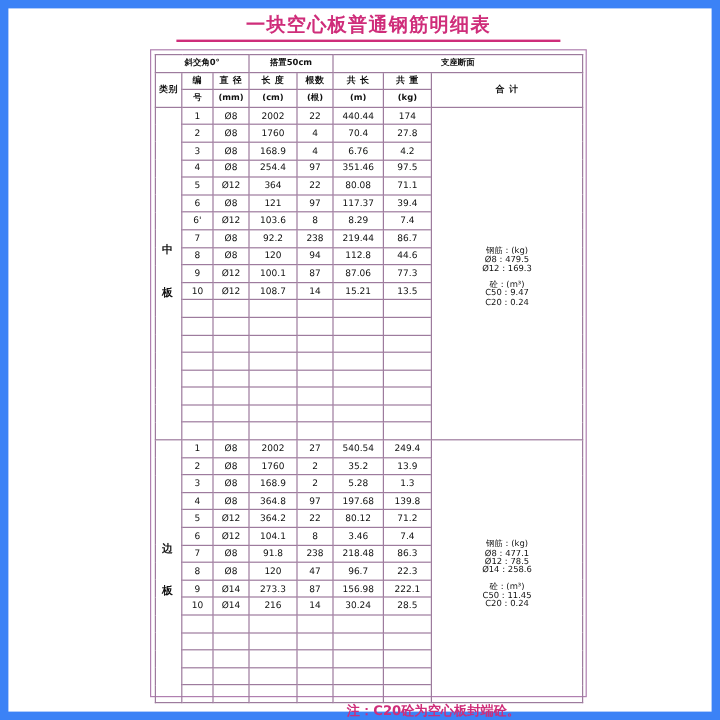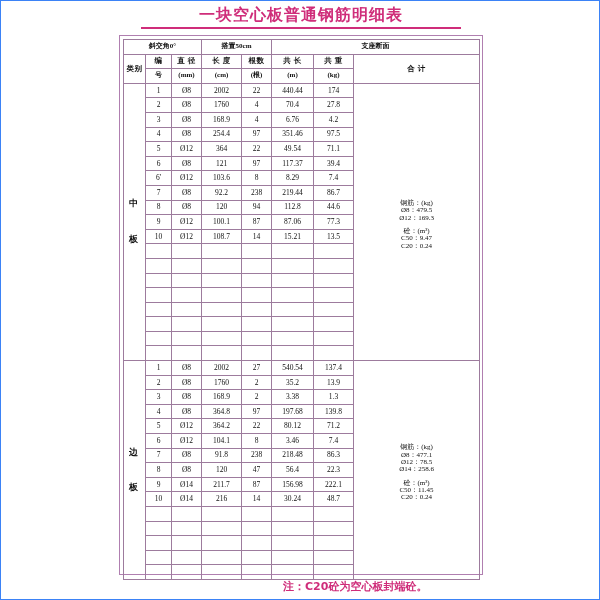--- a/index.html
+++ b/index.html
@@ -5,21 +5,21 @@
   html,body{margin:0;padding:0;}
   body{
     width:600px;height:600px;
     background:#ffffff;
     font-family:"DejaVu Sans","Liberation Sans",sans-serif;
     position:relative;
     overflow:hidden;
   }
   .page{
     position:absolute;inset:0;
-    border:1px solid #3b82f6;
+    border:7px solid #3b82f6;
     box-sizing:border-box;
     padding-left:40px;
   }
   .title{
     position:absolute;
     top:4px;left:0;width:600px;
     text-align:center;
     font-size:16px;
     font-weight:bold;
     color:#cf2d7a;
@@ -40,21 +40,20 @@
     background:#ffffff;
   }
   table.tbl{
     position:absolute;
     left:122px;top:38px;
     width:356px;
     border-collapse:collapse;
     font-size:7.5px;
     color:#111;
     table-layout:fixed;
-    font-family:Liberation Serif, serif;
   }
   table.tbl td{
     border:1px solid #9d7b9d;
     height:13.6px;
     text-align:center;
     vertical-align:middle;
     padding:0;
     line-height:1.05;
     overflow:hidden;
     white-space:nowrap;
@@ -192,21 +191,21 @@
           <td>254.4</td>
           <td>97</td>
           <td>351.46</td>
           <td>97.5</td>
         </tr>
         <tr>
           <td>5</td>
           <td>Ø12</td>
           <td>364</td>
           <td>22</td>
-          <td>49.54</td>
+          <td>80.08</td>
           <td>71.1</td>
         </tr>
         <tr>
           <td>6</td>
           <td>Ø8</td>
           <td>121</td>
           <td>97</td>
           <td>117.37</td>
           <td>39.4</td>
         </tr>
@@ -318,21 +317,21 @@
           <td class="cat" rowspan="15">
             <div>边</div>
             <div style="height:26px"></div>
             <div>板</div>
           </td>
           <td>1</td>
           <td>Ø8</td>
           <td>2002</td>
           <td>27</td>
           <td>540.54</td>
-          <td>137.4</td>
+          <td>249.4</td>
           <td class="sum" rowspan="15">
             <div class="gap"></div>
             <div>钢筋：(kg)</div>
             <div>Ø8：477.1</div>
             <div>Ø12：78.5</div>
             <div>Ø14：258.6</div>
             <div class="gap"></div>
             <div>砼：(m³)</div>
             <div>C50：11.45</div>
             <div>C20：0.24</div>
@@ -344,21 +343,21 @@
           <td>1760</td>
           <td>2</td>
           <td>35.2</td>
           <td>13.9</td>
         </tr>
         <tr>
           <td>3</td>
           <td>Ø8</td>
           <td>168.9</td>
           <td>2</td>
-          <td>3.38</td>
+          <td>5.28</td>
           <td>1.3</td>
         </tr>
         <tr>
           <td>4</td>
           <td>Ø8</td>
           <td>364.8</td>
           <td>97</td>
           <td>197.68</td>
           <td>139.8</td>
         </tr>
@@ -384,38 +383,38 @@
           <td>91.8</td>
           <td>238</td>
           <td>218.48</td>
           <td>86.3</td>
         </tr>
         <tr>
           <td>8</td>
           <td>Ø8</td>
           <td>120</td>
           <td>47</td>
-          <td>56.4</td>
+          <td>96.7</td>
           <td>22.3</td>
         </tr>
         <tr>
           <td>9</td>
           <td>Ø14</td>
-          <td>211.7</td>
+          <td>273.3</td>
           <td>87</td>
           <td>156.98</td>
           <td>222.1</td>
         </tr>
         <tr>
           <td>10</td>
           <td>Ø14</td>
           <td>216</td>
           <td>14</td>
           <td>30.24</td>
-          <td>48.7</td>
+          <td>28.5</td>
         </tr>
         <tr>
           <td></td>
           <td></td>
           <td></td>
           <td></td>
           <td></td>
           <td></td>
         </tr>
         <tr>

